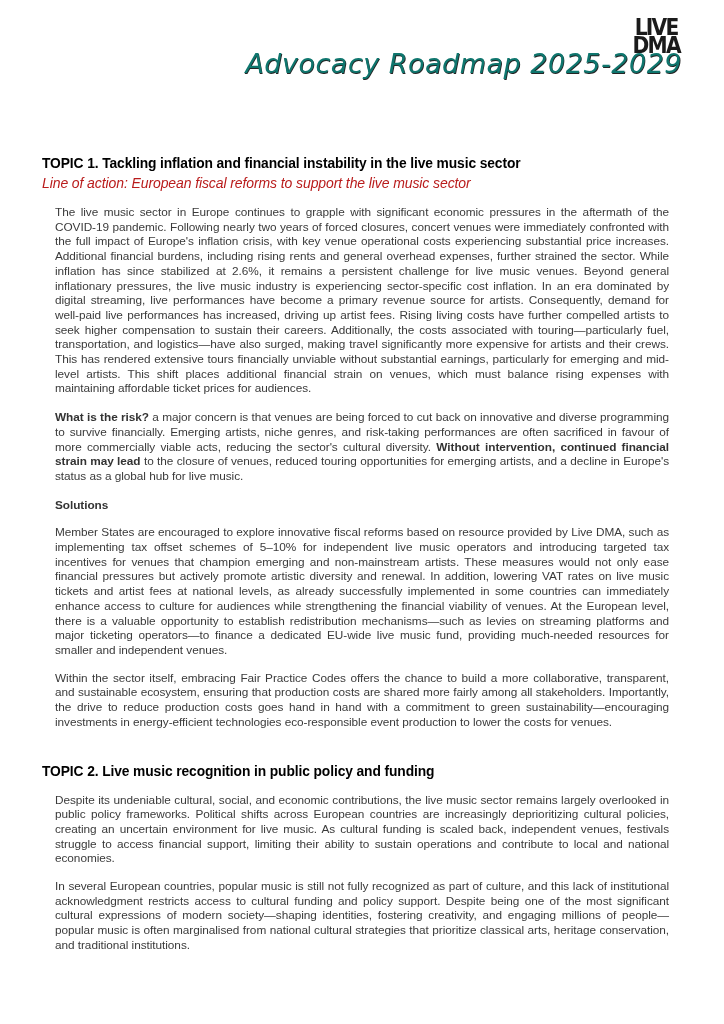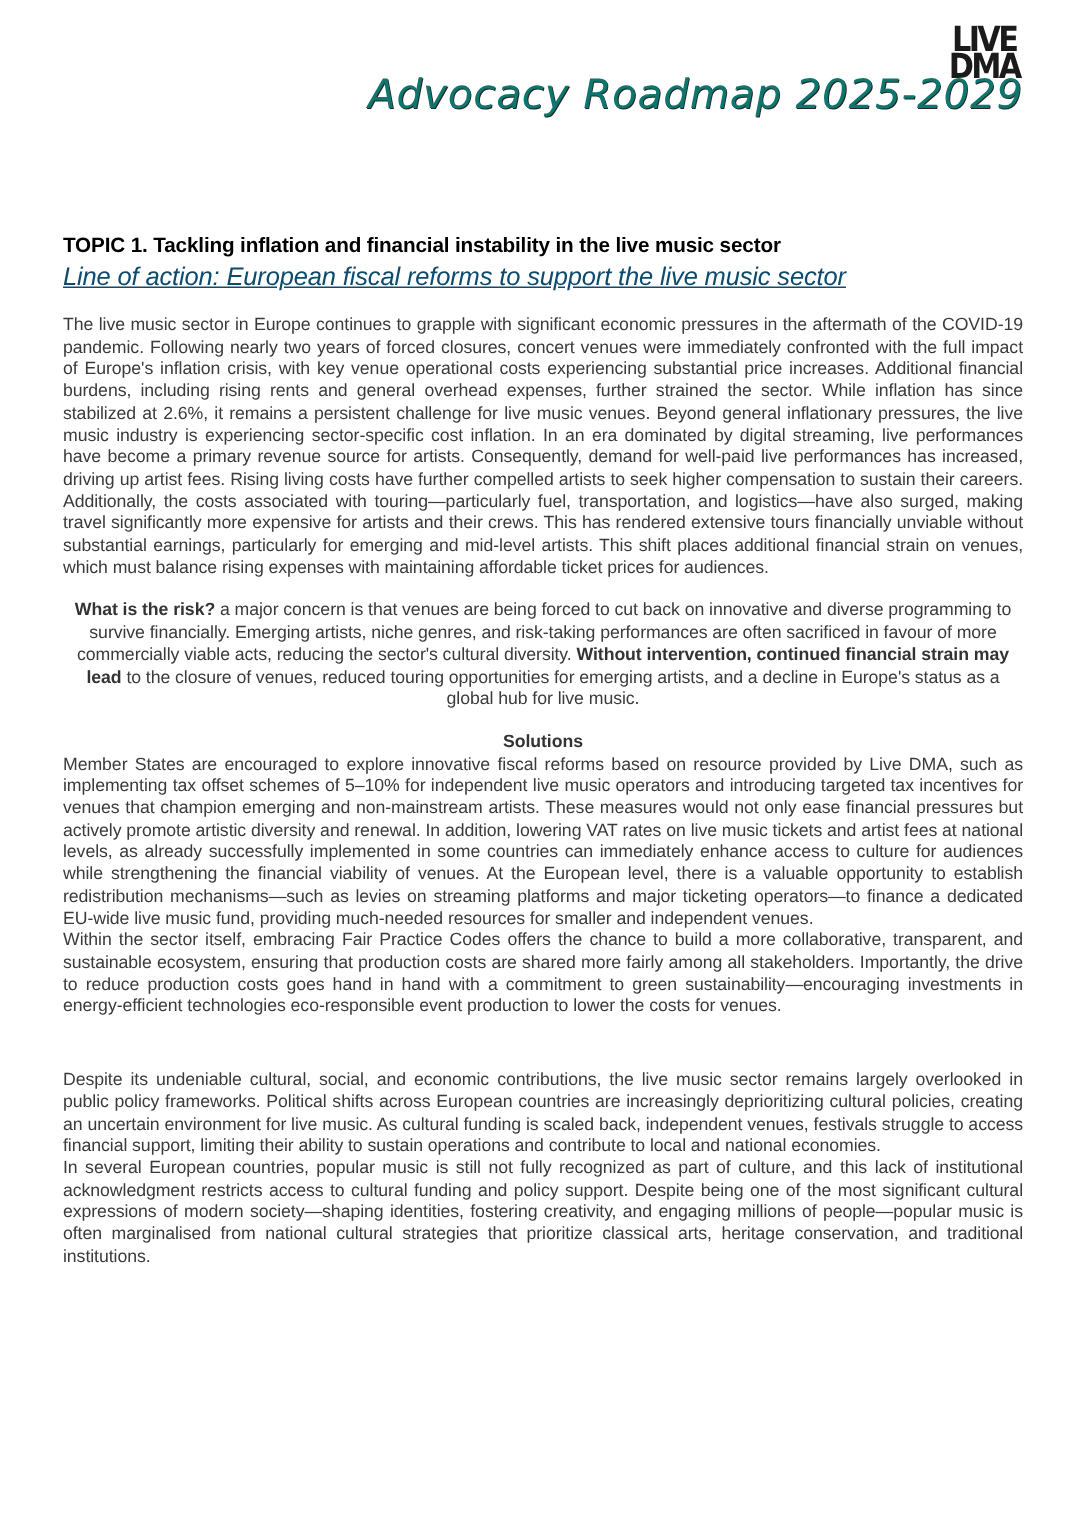--- a/index.html
+++ b/index.html
@@ -57,37 +57,36 @@
   .topic-section + .topic-section { margin-top: 34px; }
   .topic-heading {
     margin: 0;
     font-size: 13.8px;
     font-weight: bold;
     color: #000000;
     letter-spacing: -0.1px;
   }
   .line-of-action {
     margin: 4px 0 0 0;
-    font-size: 17px;
+    font-size: 14px;
     font-style: italic;
     font-weight: 500;
-    color: #0c4a6e;
+    color: #b91c1c;
     letter-spacing: -0.1px;
-    text-decoration: underline;
   }
   .topic-body { margin-top: 14px; }
   .block {
-    margin: 0;
+    margin: 13px;
     font-size: 11.8px;
     line-height: 14.7px;
     text-align: justify;
     letter-spacing: -0.05px;
     color: #3a3a3a;
   }
-  .block.gap { margin-top: 14px; text-align: center; }
+  .block.gap { margin-top: 14px; }
   .block .b { font-weight: bold; color: #333333; }
   .subhead {
     font-weight: bold;
     text-align: left;
     color: #333333;
   }
 </style>
 </head>
 <body>
 
@@ -106,19 +105,20 @@
         <h3 class="line-of-action">Line of action: European fiscal reforms to support the live music sector</h3>
         <div class="topic-body">
           <p class="block"><span>The live music sector in Europe continues to grapple with significant economic pressures in the aftermath of the COVID-19 pandemic. Following nearly two years of forced closures, concert venues were immediately confronted with the full impact of Europe's inflation crisis, with key venue operational costs experiencing substantial price increases. Additional financial burdens, including rising rents and general overhead expenses, further strained the sector. While inflation has since stabilized at 2.6%, it remains a persistent challenge for live music venues. Beyond general inflationary pressures, the live music industry is experiencing sector-specific cost inflation. In an era dominated by digital streaming, live performances have become a primary revenue source for artists. Consequently, demand for well-paid live performances has increased, driving up artist fees. Rising living costs have further compelled artists to seek higher compensation to sustain their careers. Additionally, the costs associated with touring—particularly fuel, transportation, and logistics—have also surged, making travel significantly more expensive for artists and their crews. This has rendered extensive tours financially unviable without substantial earnings, particularly for emerging and mid-level artists. This shift places additional financial strain on venues, which must balance rising expenses with maintaining affordable ticket prices for audiences.</span></p>
           <p class="block gap"><span class="b">What is the risk?</span><span> a major concern is that venues are being forced to cut back on innovative and diverse programming to survive financially. Emerging artists, niche genres, and risk-taking performances are often sacrificed in favour of more commercially viable acts, reducing the sector's cultural diversity. </span><span class="b">Without intervention, continued financial strain may lead</span><span> to the closure of venues, reduced touring opportunities for emerging artists, and a decline in Europe's status as a global hub for live music.</span></p>
           <h4 class="block gap subhead"><span class="b">Solutions</span></h4>
           <p class="block"><span>Member States are encouraged to explore innovative fiscal reforms based on resource provided by Live DMA, such as implementing tax offset schemes of 5–10% for independent live music operators and introducing targeted tax incentives for venues that champion emerging and non-mainstream artists. These measures would not only ease financial pressures but actively promote artistic diversity and renewal. In addition, lowering VAT rates on live music tickets and artist fees at national levels, as already successfully implemented in some countries can immediately enhance access to culture for audiences while strengthening the financial viability of venues. At the European level, there is a valuable opportunity to establish redistribution mechanisms—such as levies on streaming platforms and major ticketing operators—to finance a dedicated EU-wide live music fund, providing much-needed resources for smaller and independent venues.</span></p>
           <p class="block"><span>Within the sector itself, embracing Fair Practice Codes offers the chance to build a more collaborative, transparent, and sustainable ecosystem, ensuring that production costs are shared more fairly among all stakeholders. Importantly, the drive to reduce production costs goes hand in hand with a commitment to green sustainability—encouraging investments in energy-efficient technologies eco-responsible event production to lower the costs for venues.</span></p>
         </div>
       </section>
       <section class="topic-section">
+        <h2 class="topic-heading">TOPIC 2. Live music recognition in public policy and funding</h2>
         <div class="topic-body">
           <p class="block"><span>Despite its undeniable cultural, social, and economic contributions, the live music sector remains largely overlooked in public policy frameworks. Political shifts across European countries are increasingly deprioritizing cultural policies, creating an uncertain environment for live music. As cultural funding is scaled back, independent venues, festivals struggle to access financial support, limiting their ability to sustain operations and contribute to local and national economies.</span></p>
           <p class="block"><span>In several European countries, popular music is still not fully recognized as part of culture, and this lack of institutional acknowledgment restricts access to cultural funding and policy support. Despite being one of the most significant cultural expressions of modern society—shaping identities, fostering creativity, and engaging millions of people—popular music is often marginalised from national cultural strategies that prioritize classical arts, heritage conservation, and traditional institutions.</span></p>
         </div>
       </section>
     </div>
 </div>
 
 </body></html>

